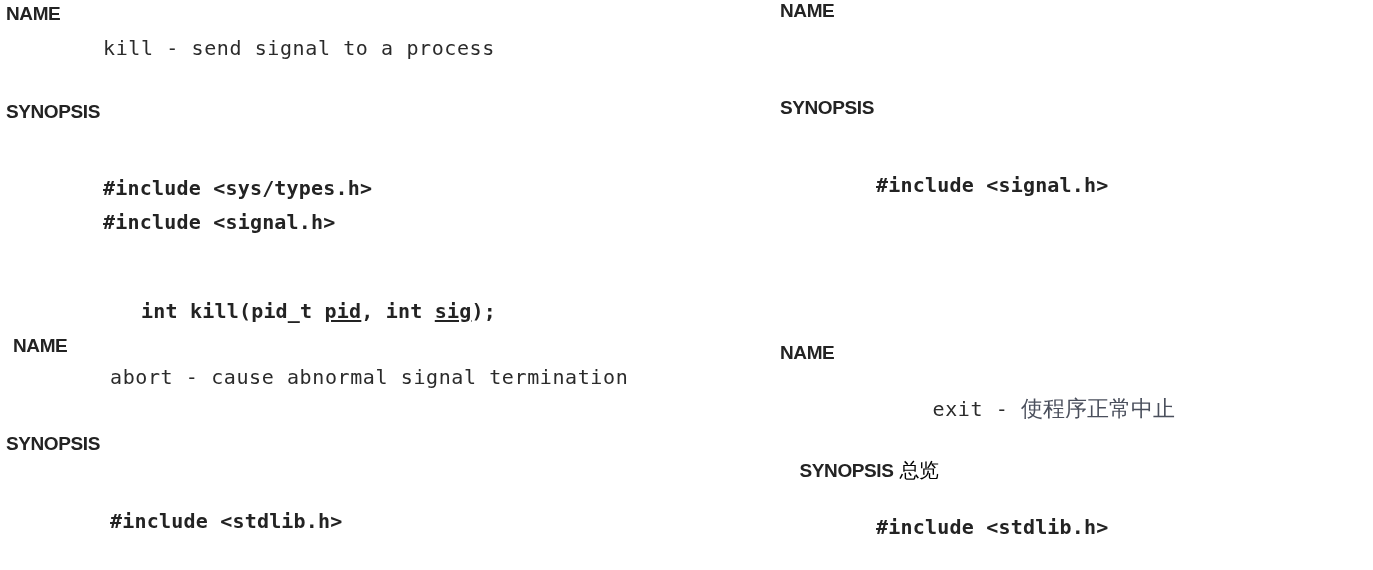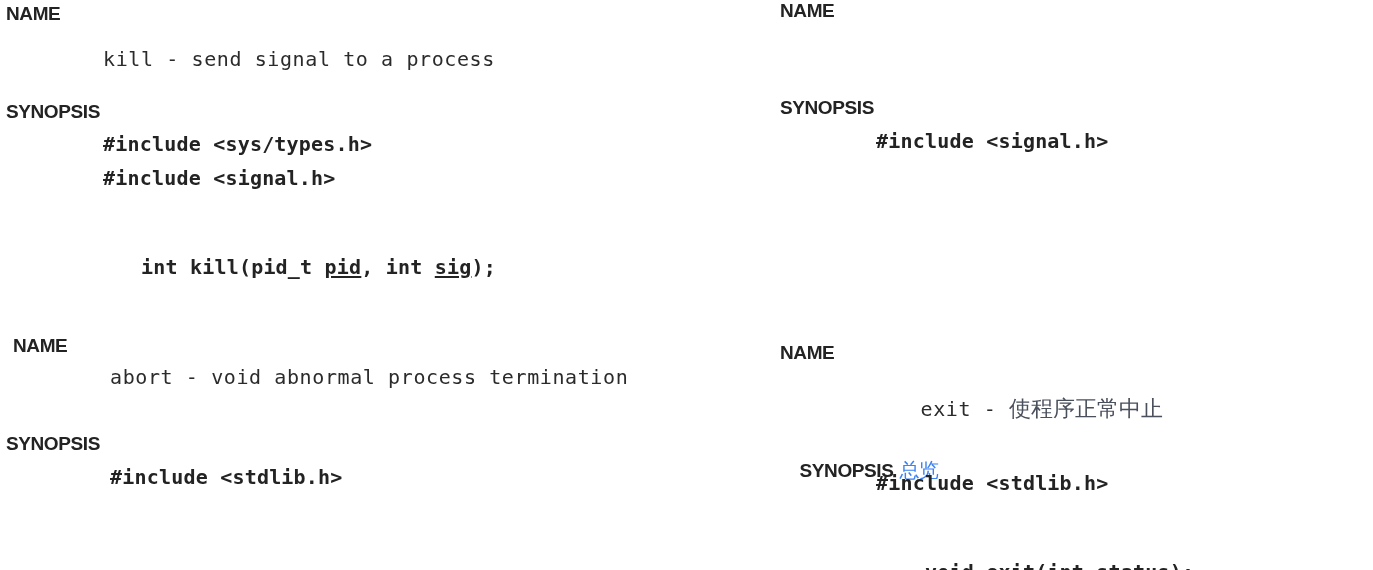--- a/index.html
+++ b/index.html
@@ -19,21 +19,21 @@
     font-weight:bold;
     font-size:19px;
     letter-spacing:-0.4px;
     color:#232323;
     white-space:pre;
   }
   .hdr .cjk {
     font-family:"DejaVu Serif", serif;
     font-weight:normal;
     font-size:20px;
-    color:#3b82f6;
+    color:#000000;
   }
 
   
   .desc {
     font-family:"DejaVu Sans Mono", monospace;
     font-weight:normal;
     font-size:20px;
     letter-spacing:0.6px;
     color:#2b2b2b;
     white-space:pre;
@@ -46,41 +46,42 @@
   }
 
   
   .code {
     font-family:"DejaVu Sans Mono", monospace;
     font-weight:bold;
     font-size:20px;
     letter-spacing:0.2px;
     color:#232323;
     white-space:pre;
+    margin-top:44px;
   }
   .code u { text-decoration:underline; text-underline-offset:2px; }
 
   
   #q-kill   { left:0px;   top:0px; }
   #q-raise  { left:766px; top:0px; }
   #q-abort  { left:0px;   top:330px; }
   #q-exit   { left:766px; top:330px; }
 
   .quad { position:absolute; width:607px; height:330px; }
 
   
   .l { position:absolute; white-space:pre; }
 </style>
 </head>
 <body>
 
 <div class="quad" id="q-kill">
   <div class="l hdr" style="left:6px;  top:3px;">NAME</div>
 
-  <div class="l desc" style="left:103px; top:47px;">kill - send signal to a process</div>
+  <div class="l desc" style="left:103px; top:36px;">kill - send signal to a process</div>
 
   <div class="l hdr" style="left:6px;  top:101px;">SYNOPSIS</div>
 
   <div class="l code" style="left:103px; top:132px;">#include &lt;sys/types.h&gt;</div>
   <div class="l code" style="left:103px; top:166px;">#include &lt;signal.h&gt;</div>
 
   <div class="l code" style="left:92px; top:231px;">
     <span>int kill(pid_t </span><u>pid</u><span>, int </span><u>sig</u><span>);</span>
   </div>
 </div>
@@ -91,32 +92,32 @@
 
   <div class="l hdr" style="left:14px;  top:97px;">SYNOPSIS</div>
 
   <div class="l code" style="left:110px; top:129px;">#include &lt;signal.h&gt;</div>
 
 </div>
 
 <div class="quad" id="q-abort">
   <div class="l hdr" style="left:13px;  top:5px;">NAME</div>
 
-  <div class="l desc" style="left:110px; top:35px;">abort - void abnormal process termination</div>
+  <div class="l desc" style="left:110px; top:35px;">abort - cause abnormal signal termination</div>
 
   <div class="l hdr" style="left:6px;  top:103px;">SYNOPSIS</div>
 
   <div class="l code" style="left:110px; top:135px;">#include &lt;stdlib.h&gt;</div>
 
 </div>
 
 <div class="quad" id="q-exit">
   <div class="l hdr" style="left:14px;  top:12px;">NAME</div>
 
-  <div class="l desc" style="left:104px; top:40px;">
+  <div class="l desc" style="left:116px; top:40px;">
     <span>exit</span><span> - </span><span class="cjk">使程序正常中止</span>
   </div>
 
   <div class="l hdr" style="left:14px;  top:105px;">
     <span>SYNOPSIS</span><span class="cjk"> 总览</span>
   </div>
 
   <div class="l code" style="left:110px; top:141px;">#include &lt;stdlib.h&gt;</div>
 
   <div class="l code" style="left:110px; top:206px;">

